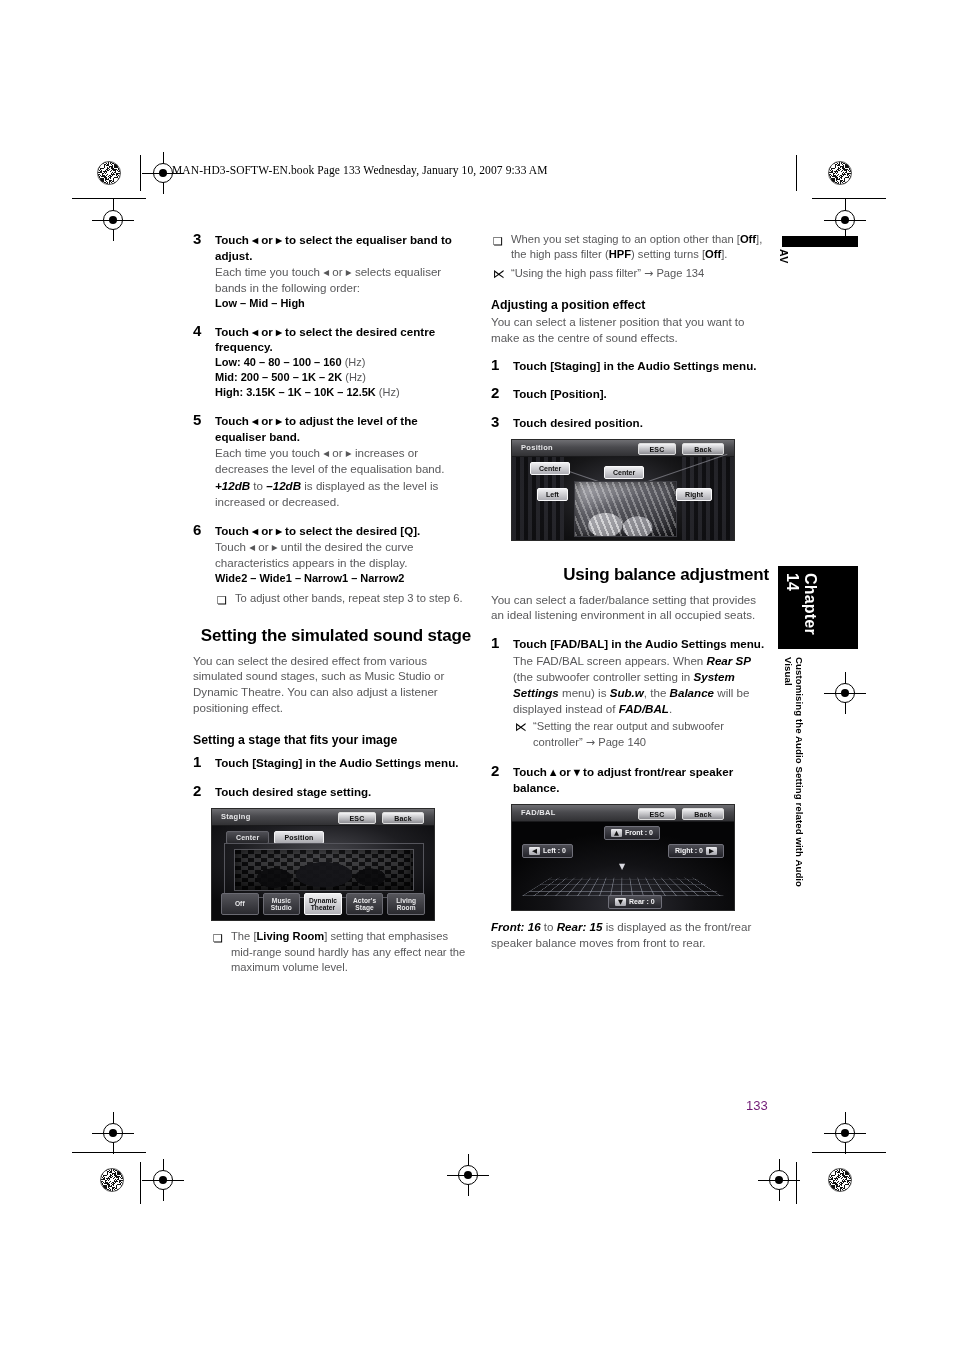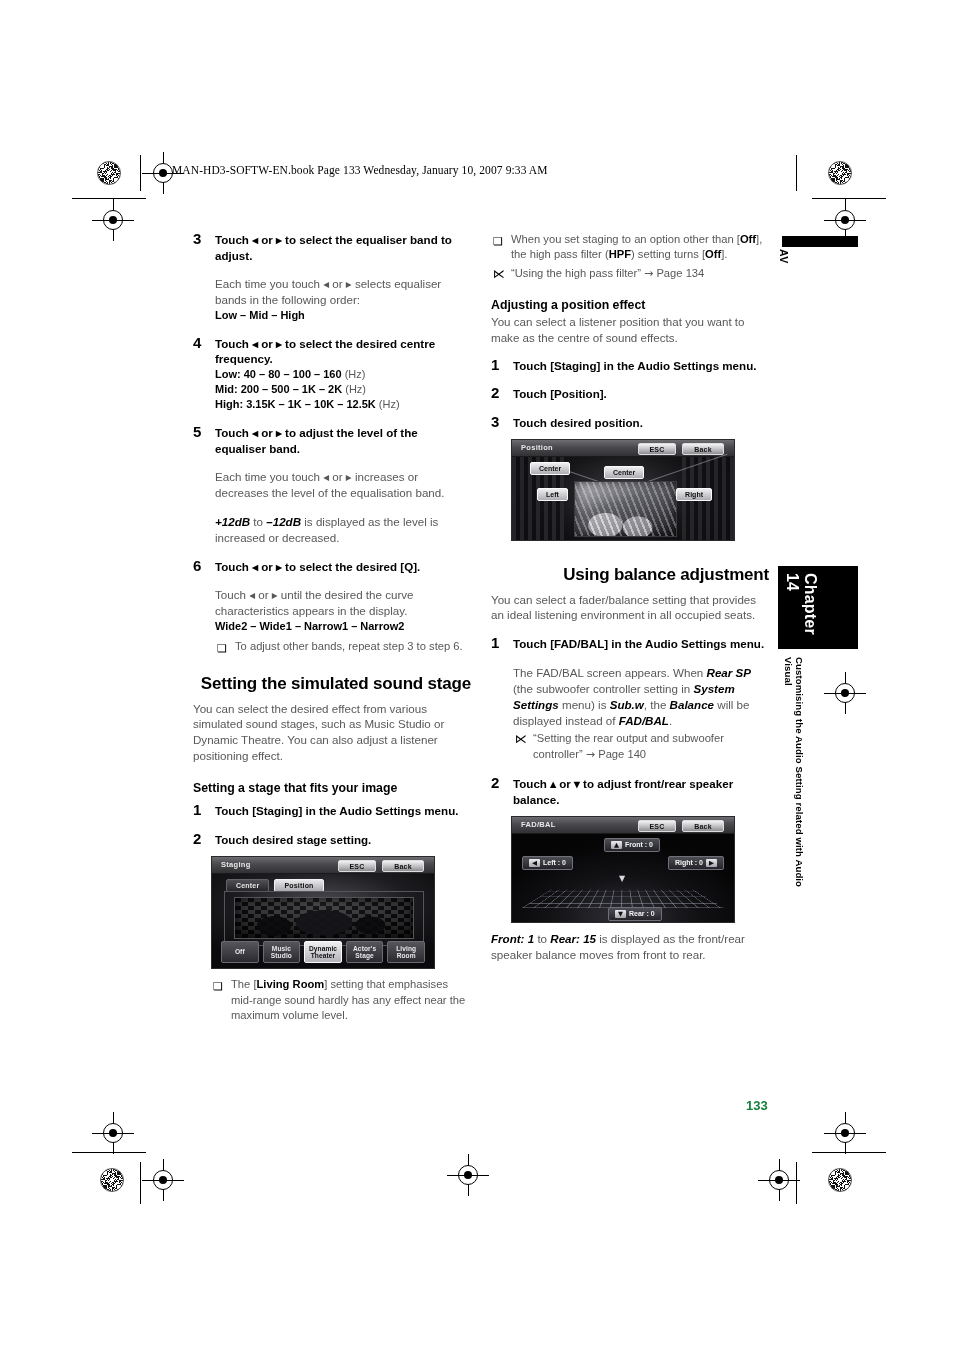--- a/index.html
+++ b/index.html
@@ -49,21 +49,21 @@
   
   .step { position:relative; padding-left:22px; margin-bottom:13px; }
   .step-num {
     position:absolute; left:0; top:-2px;
     font-size:15px; font-weight:bold; line-height:1.25;
   }
   .step-title {
     font-size:11.6px; font-weight:bold; line-height:1.34; color:#000;
   }
   .body-txt {
-    font-size:11.6px; line-height:1.37; color:#58585a; margin-top:13px;
+    font-size:11.6px; line-height:1.37; color:#58585a; margin-top:1px;
   }
   .body-txt b, .bold-dark { color:#000; font-weight:bold;font-style:italic; }
   .list-bold { font-size:11px; font-weight:bold; color:#000; line-height:1.37; }
   .list-bold .unit { font-weight:normal; color:#58585a; }
 
   h2.sec {
     font-size:17px; font-weight:bold; line-height:1.19;
     margin:20px 0 6px 0; color:#000; letter-spacing:-.2px;text-align:right;
   }
   h3.sub {
@@ -264,21 +264,21 @@
   }
   .chapter-desc {
     position:absolute; left:782px; top:657px; height:235px;
     writing-mode:vertical-rl;
     font-size:9.6px; font-weight:bold; line-height:1.22; color:#000;
     letter-spacing:.1px;
   }
 
   .folio {
     position:absolute; left:746px; top:1098px;
-    font-size:13px; font-weight:bold; color:#15803d;
+    font-size:13px; font-weight:normal; color:#701a75;
   }
 </style>
 </head>
 <body>
 
 <div class="halftone" style="left:97px; top:161px;"></div>
 <div class="regmark" style="left:150px; top:160px;">
   <div class="regcircle"></div>
     <div class="regdot"></div>
 </div>
@@ -523,21 +523,21 @@
       <div class="fb-tag" style="right:10px; top:22px;">
         <span>Right : 0</span><span class="fb-arrow" style="margin-left:3px; margin-right:0;">▶</span>
       </div>
       <div class="fb-tag" style="left:96px; bottom:1px;">
         <span class="fb-arrow">▼</span><span>Rear : 0</span>
       </div>
     </div>
   </div>
 
   <div class="body-txt" style="margin-left:0; margin-top:8px;">
-    <b>Front: 1</b><span> to </span><b>Rear: 15</b><span> is displayed as the front/rear speaker balance moves from front to rear.</span>
+    <b>Front: 16</b><span> to </span><b>Rear: 15</b><span> is displayed as the front/rear speaker balance moves from front to rear.</span>
   </div>
 
 </div>
 
 <div class="tab-rule"></div>
 <div class="tab-av">AV</div>
 <div class="chapter-box">
   <span>Chapter 14</span>
 </div>
 <div class="chapter-desc">Customising the Audio Setting related with Audio Visual</div>

